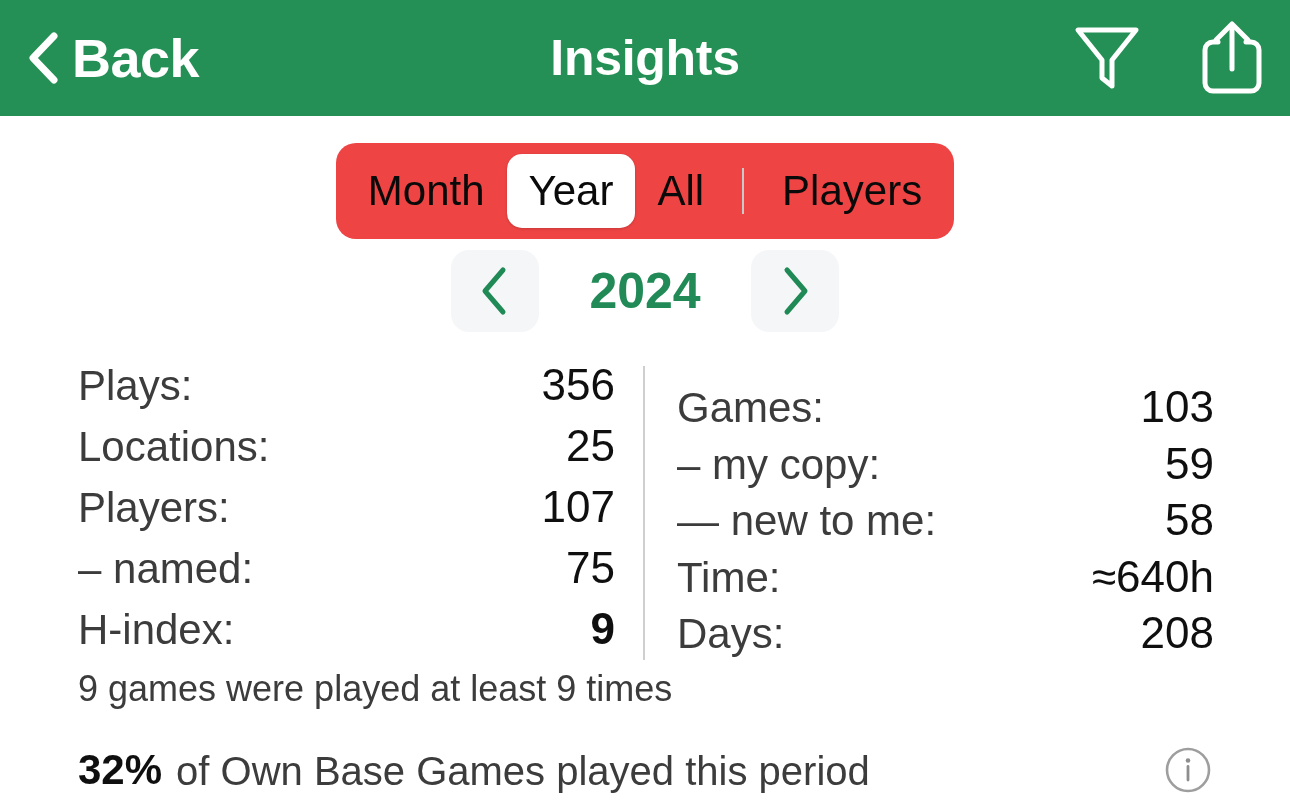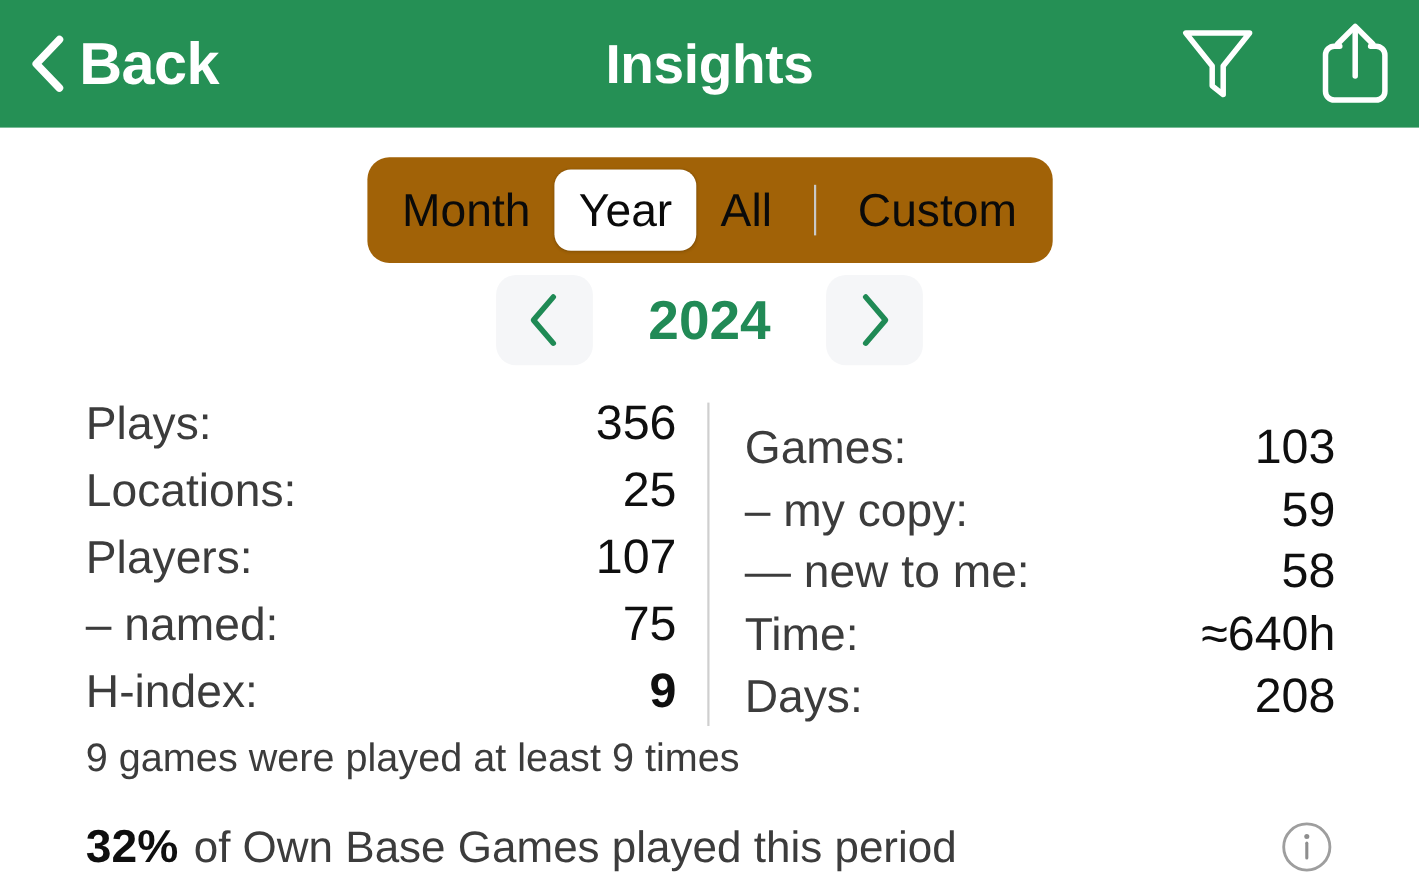--- a/index.html
+++ b/index.html
@@ -98,21 +98,21 @@
     top: 143px;
     left: 0;
     width: 1290px;
     display: flex;
     justify-content: center;
   }
 
   .segmented {
     display: flex;
     align-items: center;
-    background: #a16207;
+    background: #ef4444;
     border-radius: 20px;
     height: 96px;
     padding: 7px 10px;
   }
 
   .segment {
     font-size: 42px;
     color: #0a0a0a;
     padding: 0 22px;
     height: 74px;
@@ -306,21 +306,21 @@
       </button>
     </div>
   </div>
 
   <div class="segment-wrap">
     <div class="segmented">
       <button class="segment">Month</button>
       <button class="segment selected">Year</button>
       <button class="segment">All</button>
       <span class="segment-divider"></span>
-      <button class="segment">Custom</button>
+      <button class="segment">Players</button>
     </div>
   </div>
 
   <div class="period-wrap">
     <button class="period-arrow">
       <svg width="34" height="50" viewBox="0 0 34 50">
         <polyline points="25,4 7,25 25,46" fill="none" stroke="#1f8a55" stroke-width="5" stroke-linecap="round" stroke-linejoin="round"></polyline>
       </svg>
     </button>
     <div class="period-label">2024</div>

